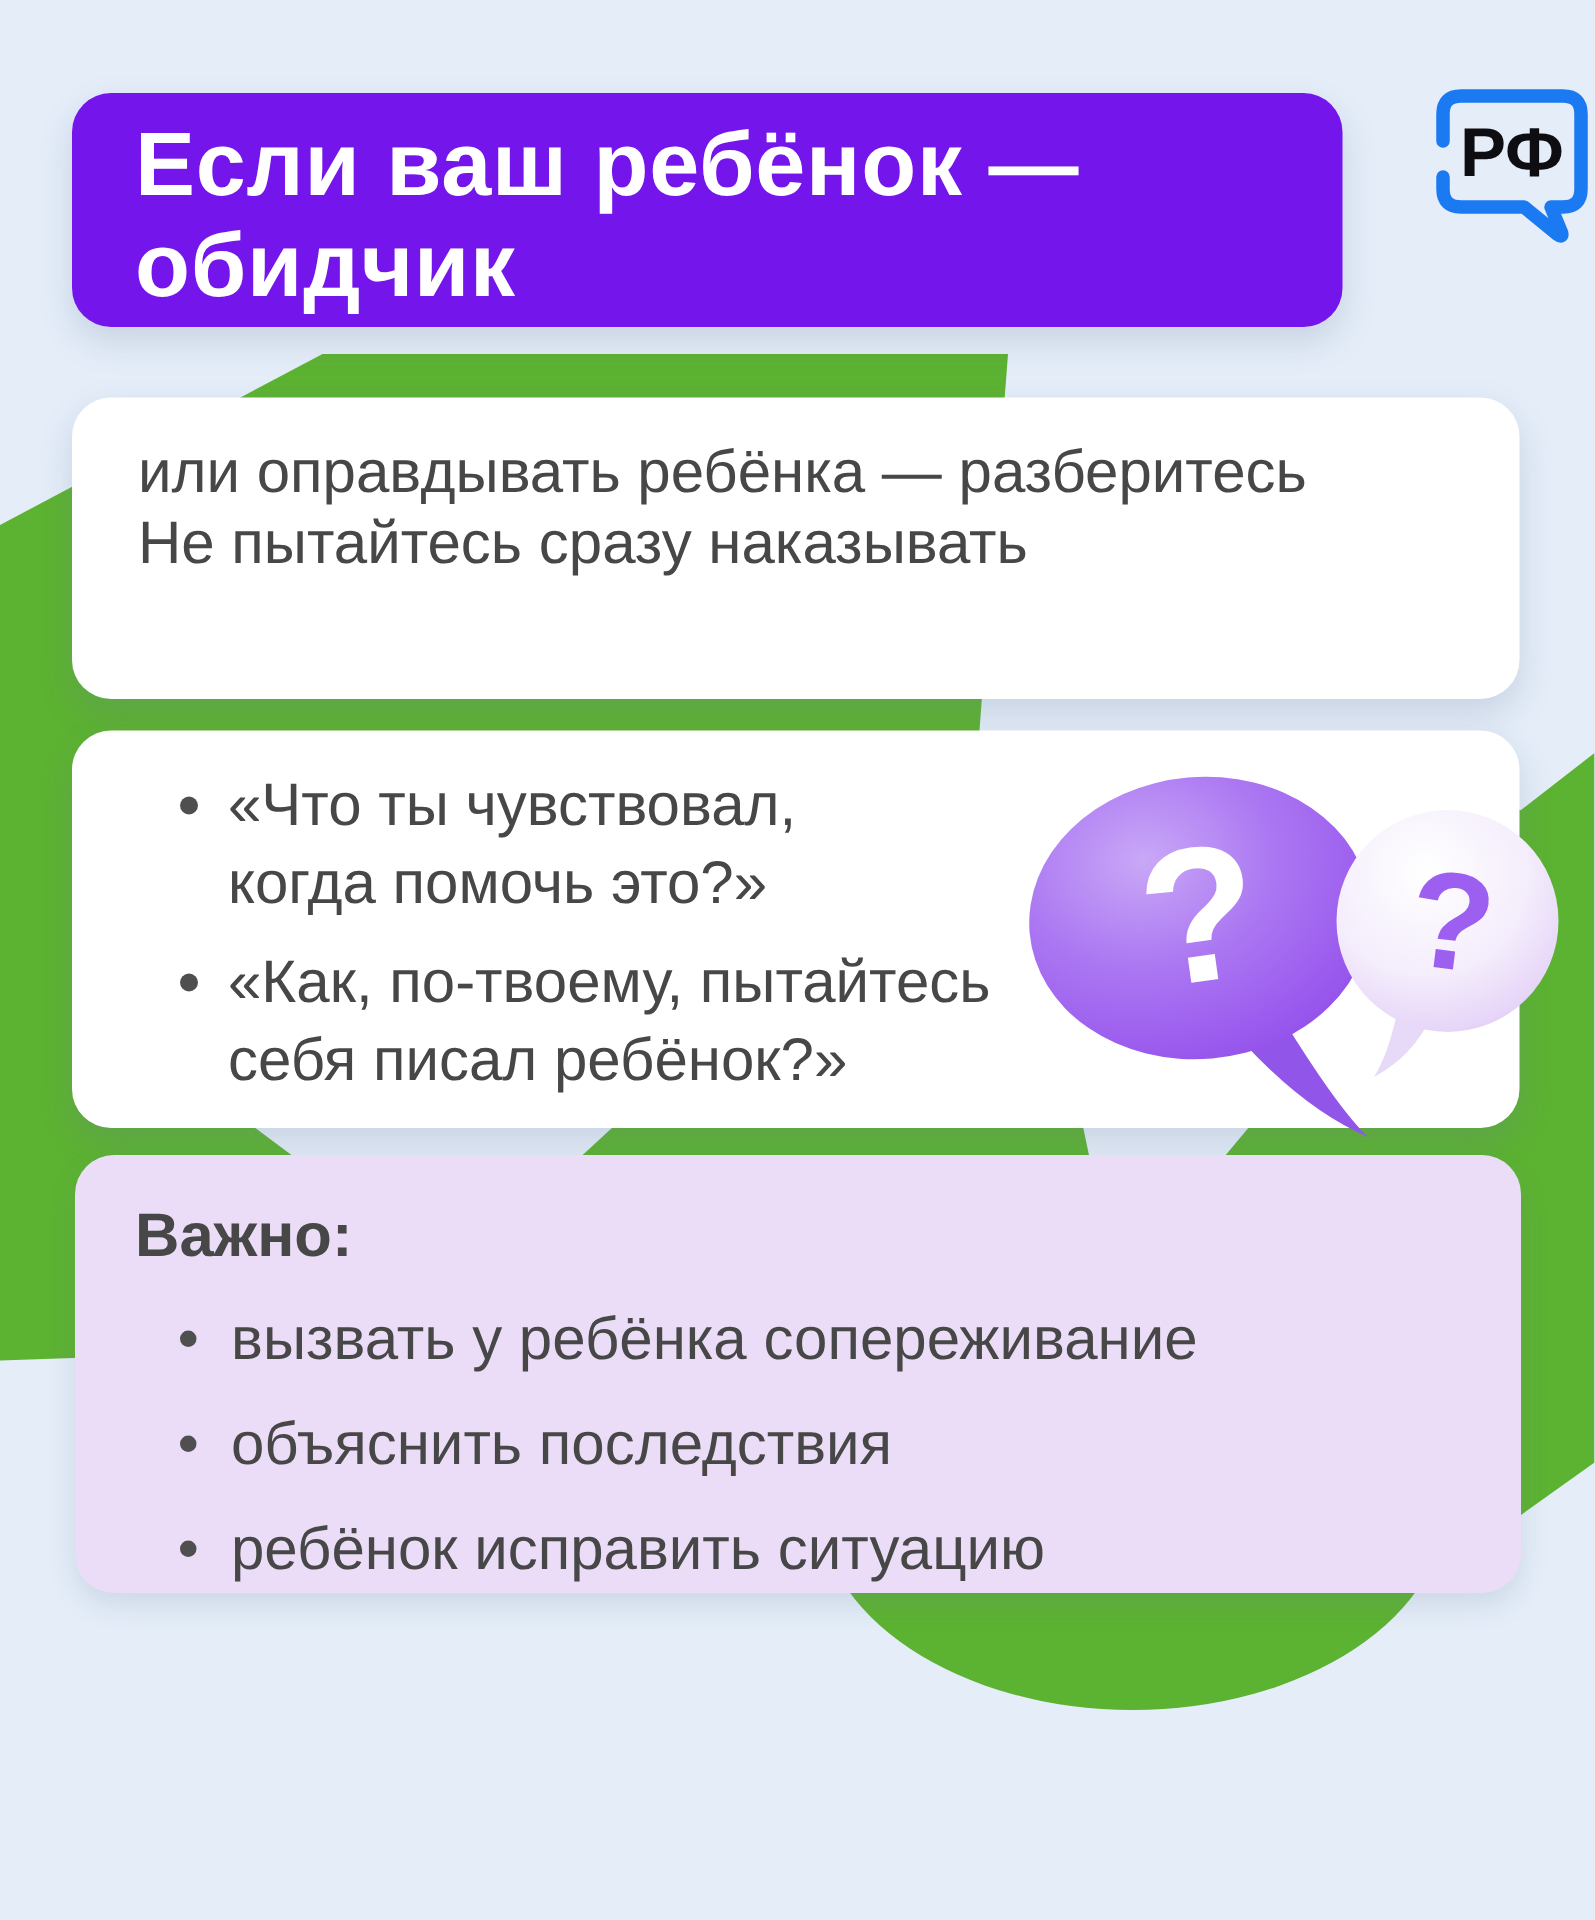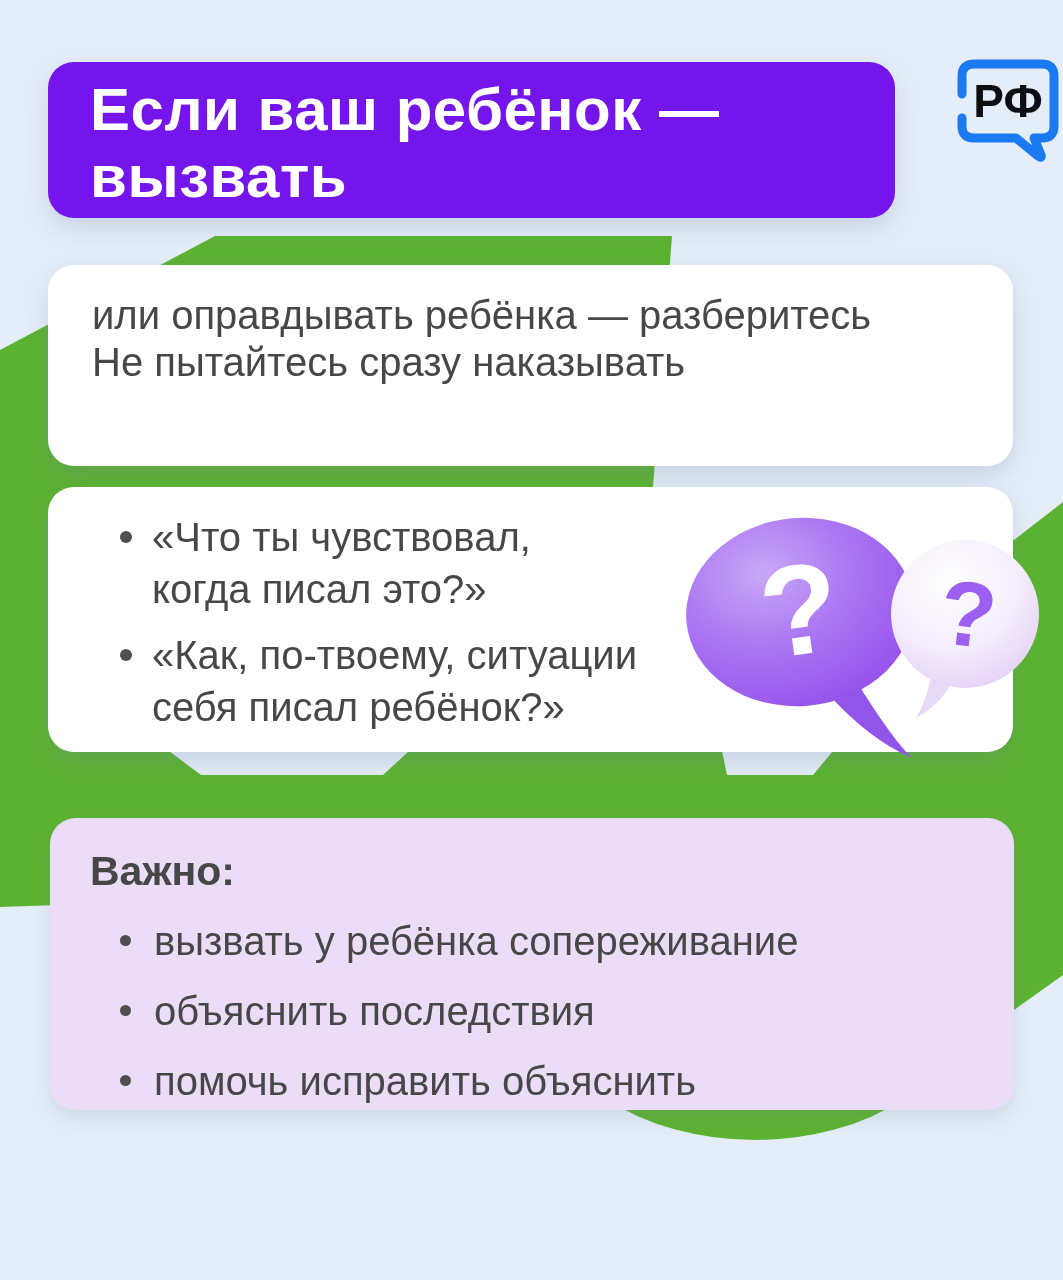--- a/index.html
+++ b/index.html
@@ -47,21 +47,21 @@
   .questions-card li:first-child{margin-top:0;}
   .questions-card li::before{
     content:"";position:absolute;left:72px;top:20px;width:12px;height:12px;
     border-radius:50%;background:#4F4F4F;
   }
   
   .illustration{position:absolute;left:680px;top:494px;width:380px;height:272px;z-index:2;pointer-events:none;}
   .illustration text{font-family:"Liberation Sans","DejaVu Sans",sans-serif;font-weight:bold;}
   
   .important-card{
-    left:50px;top:818px;width:964px;height:292px;
+    left:50px;top:770px;width:964px;height:292px;
     background:var(--lavender,#EBDDF7);box-shadow:0 8px 18px rgba(105,125,160,.18);
     padding:30px 0 0 40px;
   }
   .important-heading{font-size:41px;font-weight:bold;color:var(--text,#474747);}
   .important-card ul{margin-top:22px;}
   .important-card li{
     position:relative;padding-left:64px;font-size:40px;line-height:48px;margin-top:22px;
     white-space:nowrap;
   }
   .important-card li::before{
@@ -75,21 +75,21 @@
 <svg class="bg" viewBox="0 0 1063 1280" width="1063" height="1280" aria-hidden="true">
   <polygon fill="#5CB231" points="215,236 672,236 652,500 1014,540 1063,502 1063,975 1014,1010 1013,872 0,907 0,350"></polygon>
   <ellipse fill="#5CB231" cx="755" cy="1000" rx="210" ry="140"></ellipse>
   <polygon fill="#E4EDF8" points="169,751 409,751 383,775 201,775"></polygon>
   <polygon fill="#E4EDF8" points="722,751 833,751 813,775 727,775"></polygon>
 </svg>
 
 <header class="card header-card">
   <div class="title">
     <div class="title-line">Если ваш ребёнок —</div>
-    <div class="title-line">вызвать</div>
+    <div class="title-line">обидчик</div>
   </div>
 </header>
 
 <div class="logo">
   <svg width="104" height="106" viewBox="0 0 104 106">
     <path d="M 6 36 L 6 18 Q 6 6 18 6 L 86 6 Q 98 6 98 18 L 98 68 Q 98 80 86 80 L 78 80 L 85 97 Q 86 101 82 98 L 60 80 L 18 80 Q 6 80 6 68 L 6 60" fill="none" stroke="#1B79F2" stroke-width="9" stroke-linecap="round" stroke-linejoin="round"></path>
     <text x="52" y="59" text-anchor="middle">РФ</text>
   </svg>
 </div>
 
@@ -97,24 +97,24 @@
   <div class="body-text">
     <div class="body-line">или оправдывать ребёнка — разберитесь</div>
     <div class="body-line">Не пытайтесь сразу наказывать</div>
   </div>
 </section>
 
 <section class="card questions-card">
   <ul class="bullets">
     <li>
       <div class="body-line">«Что ты чувствовал,</div>
-      <div class="body-line">когда писал это?»</div>
+      <div class="body-line">когда помочь это?»</div>
     </li>
     <li>
-      <div class="body-line">«Как, по-твоему, ситуации</div>
+      <div class="body-line">«Как, по-твоему, пытайтесь</div>
       <div class="body-line">себя писал ребёнок?»</div>
     </li>
   </ul>
 </section>
 
 <svg class="illustration" viewBox="0 0 380 272" width="380" height="272" aria-hidden="true">
   <defs>
     <radialGradient id="gBig" cx="35%" cy="28%" r="85%">
       <stop offset="0%" stop-color="#C9A8F7"></stop>
       <stop offset="45%" stop-color="#AB77F2"></stop>
@@ -140,15 +140,15 @@
     <circle fill="url(#gSmall)" cx="285" cy="120" r="74"></circle>
     <text x="288" y="152" text-anchor="middle" font-size="92" fill="#9D5FF0" transform="rotate(7 288 120)">?</text>
   </g>
 </svg>
 
 <section class="card important-card">
   <div class="important-heading">Важно:</div>
   <ul class="bullets">
     <li>вызвать у ребёнка сопереживание</li>
     <li>объяснить последствия</li>
-    <li>помочь исправить объяснить</li>
+    <li>ребёнок исправить ситуацию</li>
   </ul>
 </section>
 
 </body></html>

